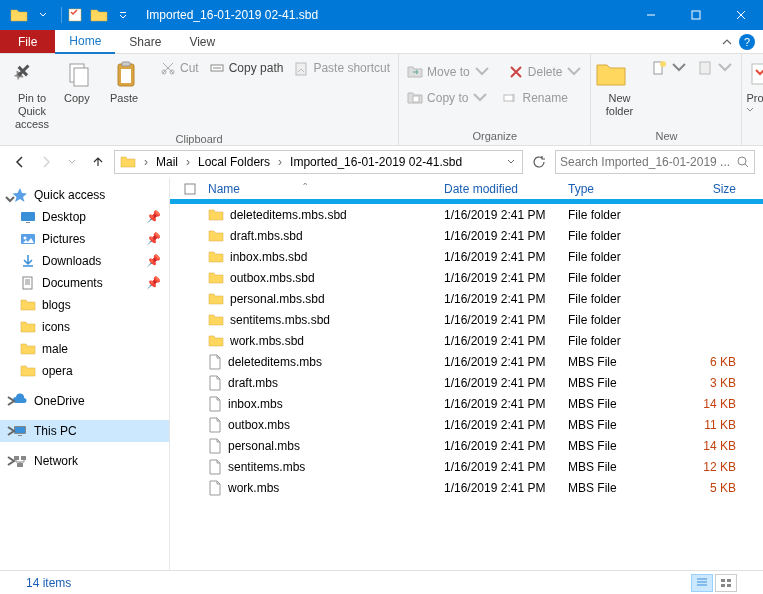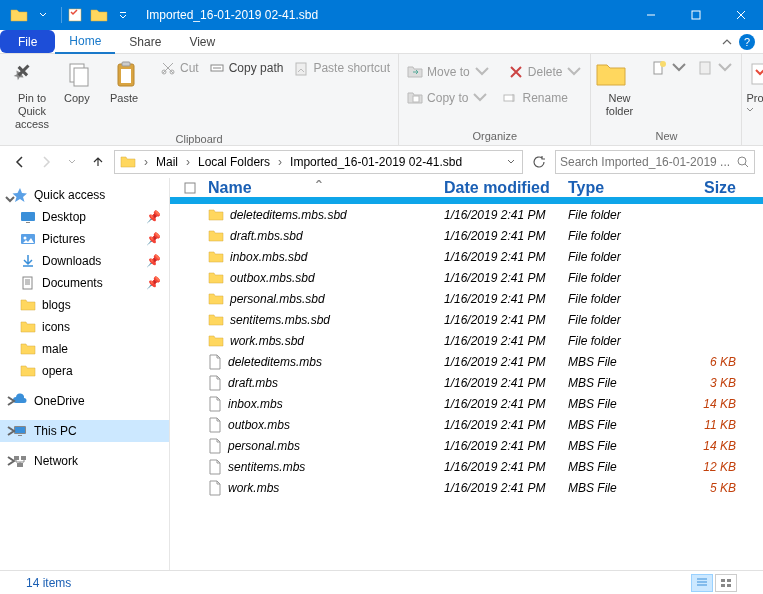--- a/index.html
+++ b/index.html
@@ -4,21 +4,21 @@
 <style>
 * { margin: 0; padding: 0; box-sizing: border-box; font-family: "Segoe UI", Tahoma, sans-serif; }
 body { width: 763px; height: 594px; background: #fff; overflow: hidden; font-size: 12px; color: #000; }
 .titlebar { height: 30px; background: #0078d7; color: #fff; display: flex; align-items: center; }
 .qat { display: flex; align-items: center; padding-left: 8px; gap: 2px; }
 .qat-icon { width: 22px; height: 22px; display: flex; align-items: center; justify-content: center; }
 .titlebar-title { flex: 1; padding-left: 12px; font-size: 12px; white-space: nowrap; }
 .wincontrols { display: flex; }
 .wincontrols div { width: 45px; height: 30px; display: flex; align-items: center; justify-content: center; }
 .tabs-row { height: 24px; background: #fff; display: flex; align-items: stretch; border-bottom: 1px solid #e1e1e1; }
-.tab-file { background: #1d4ed8; color: #fff; padding: 8px 18px; font-size: 12px; display: flex; align-items: center; border-radius: 6px; }
+.tab-file { background: #b91c1c; color: #fff; padding: 8px 18px; font-size: 12px; display: flex; align-items: center; }
 .tab { padding: 0 14px; font-size: 12px; display: flex; align-items: center; color: #444; cursor: default; }
 .tab.active { color: #1979ca; border-bottom: 2px solid #1979ca; margin-bottom: -1px; }
 .tabs-row .help { margin-left: auto; display: flex; align-items: center; padding-right: 8px; gap: 6px; }
 .help-circle { width: 16px; height: 16px; border-radius: 50%; background: #0078d7; color: #fff; display: flex; align-items: center; justify-content: center; font-size: 11px; }
 .ribbon { height: 92px; background: #f5f6f7; border-bottom: 1px solid #e1e1e1; display: flex; }
 .rgroup { border-right: 1px solid #e1e1e1; display: flex; flex-direction: column; padding: 2px 4px; }
 .rgroup-content { flex: 1; display: flex; align-items: flex-start; gap: 4px; }
 .rgroup-label { text-align: center; font-size: 11px; color: #666; padding: 1px 0; }
 .bigbtn { display: flex; flex-direction: column; align-items: flex-start; width: 56px; padding-top: 2px; color: #444; font-size: 11px; line-height: 1.2; text-align: center; gap: 2px; }
 .bigbtn-ico { width: 32px; height: 32px; display: flex; align-items: center; justify-content: center; }
@@ -39,28 +39,28 @@
 .searchbox { width: 200px; height: 24px; border: 1px solid #ccc; display: flex; align-items: center; padding: 0 4px; color: #888; font-size: 12px; }
 .searchbox input { flex: 1; border: none; outline: none; font-size: 12px; color: #888; }
 .main { display: flex; height: calc(594px - 30px - 24px - 92px - 32px - 24px); }
 .sidebar { width: 170px; border-right: 1px solid #e6e6e6; padding: 6px 0; overflow: hidden; }
 .side-item { display: flex; align-items: center; padding: 3px 6px 3px 20px; gap: 6px; font-size: 12px; position: relative; }
 .side-item.section { padding-left: 12px; }
 .side-item.selected { background: #cce8ff; }
 .side-item .pin { position: absolute; right: 8px; color: #5a5a5a; font-size: 12px; }
 .side-item svg { width: 16px; height: 16px; flex-shrink: 0; }
 .filelist { flex: 1; overflow: hidden; display: flex; flex-direction: column; }
-.filehdr { display: flex; height: 26px; align-items: center; font-size: 16px; color: #1a5fb4; border-bottom: 7px solid #0ea5e9; padding-left: 8px; font-weight: bold; }
+.filehdr { display: flex; height: 26px; align-items: center; font-size: 12px; color: #1a5fb4; border-bottom: 5px solid #0ea5e9; padding-left: 8px; }
 .filehdr .col { padding: 0 6px; }
 .col-check { width: 24px; }
 .col-name { width: 236px; }
 .col-date { width: 124px; }
 .col-type { width: 110px; }
 .col-size { width: 70px; text-align: right; }
-.filerow { display: flex; height: 21px; align-items: center; font-size: 12px; padding-left: 8px; font-style: italic; }
+.filerow { display: flex; height: 21px; align-items: center; font-size: 12px; padding-left: 8px; }
 .filerow .col { padding: 0 6px; white-space: nowrap; overflow: hidden; text-overflow: ellipsis; }
 .filerow .col-name { display: flex; align-items: center; gap: 6px; }
 .filerow .col-size { color: #c2410c; }
 .statusbar { height: 24px; border-top: 1px solid #e1e1e1; display: flex; align-items: center; padding: 0 26px; font-size: 12px; color: #1a5fb4; }
 .statusbar .views { margin-left: auto; display: flex; gap: 2px; }
 .view-btn { width: 22px; height: 18px; border: 1px solid #ccc; display: flex; align-items: center; justify-content: center; cursor: default; }
 .view-btn.active { background: #cce8ff; border-color: #99d1ff; }
 svg { display: block; }
 </style>
 </head>

